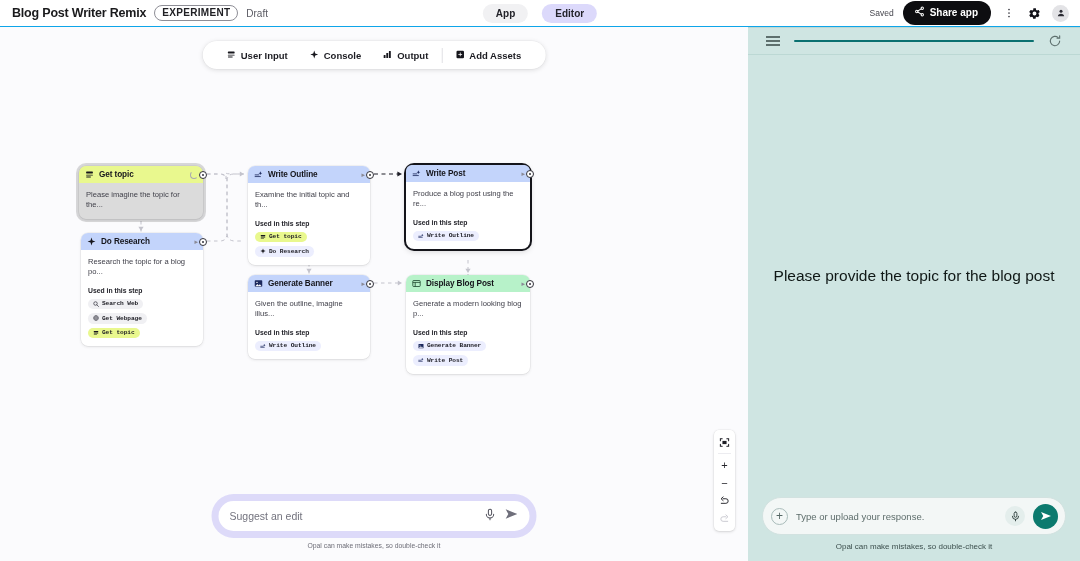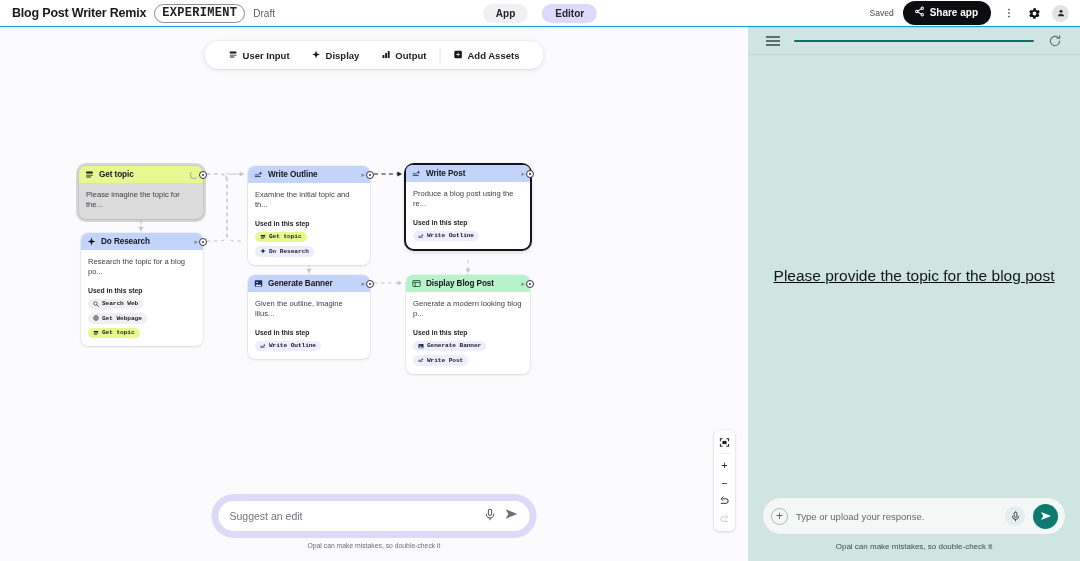--- a/index.html
+++ b/index.html
@@ -15,22 +15,22 @@
     position: absolute; top: 0; left: 0; width: 1080px; height: 27px;
     background: #ffffff;
     display: flex; align-items: center;
     border-bottom: 1px solid #0ea5e9;
     z-index: 40;
   }
   .tb-left { display: flex; align-items: center; gap: 8px; padding-left: 12px; }
   .app-title { font-size: 12.5px; font-weight: 700; color: #1a1a1c; letter-spacing: -0.2px; }
   .exp-badge {
     border: 1px solid #8e8e96; border-radius: 10px;
-    padding: 1px 7px 2px; font-size: 12px; font-weight: 600;
-    letter-spacing: 0.3px; color: #202024; font-family: Liberation Mono, monospace;
+    padding: 1px 7px 2px; font-size: 10px; font-weight: 600;
+    letter-spacing: 0.3px; color: #202024;
   }
   .draft-label { font-size: 10px; color: #5a5a62; font-weight: 400; }
 
   .tb-center {
     position: absolute; left: 50%; transform: translateX(-50%);
     display: flex; align-items: center; gap: 14px;
   }
   .seg-btn {
     font-size: 10px; font-weight: 600; color: #23232a;
     padding: 4px 13px; border-radius: 11px; border: none;
@@ -191,21 +191,20 @@
   }
   .burger { display: flex; flex-direction: column; gap: 2.5px; cursor: pointer; }
   .burger span { display: block; width: 14px; height: 1.4px; background: #5d6f6d; }
   .progress-track { flex: 1; height: 2.2px; display: flex; align-items: center; }
   .progress-bar { width: 100%; height: 2.2px; background: #0a7070; border-radius: 2px; }
   .refresh-ico { cursor: pointer; color: #5d6f6d; display: flex; }
 
   .rp-body {
     flex: 1; display: flex; align-items: center; justify-content: center;
     padding: 0 20px;
-    text-decoration: underline;
   }
   .rp-prompt {
     font-size: 15.5px; color: #101816; text-align: center; line-height: 1.35;
   }
   .rp-footer { padding: 0 14px 10px; }
   .resp-box {
     background: #f3f7f6; border: 1px solid #d2e2e0; border-radius: 22px;
     height: 38px; display: flex; align-items: center; padding: 0 7px 0 8px; gap: 8px;
   }
   .plus-circle {
@@ -286,21 +285,21 @@
         </svg>
       </span>
       <span>User Input</span>
     </div>
     <div class="ft-item">
       <span>
         <svg width="9" height="9" viewBox="0 0 24 24" fill="#16161c">
           <path d="M12 1.5l2.6 7.9 7.9 2.6-7.9 2.6-2.6 7.9-2.6-7.9L1.5 12l7.9-2.6z"></path>
         </svg>
       </span>
-      <span>Display</span>
+      <span>Console</span>
     </div>
     <div class="ft-item">
       <span>
         <svg width="9" height="9" viewBox="0 0 24 24" fill="#16161c">
           <rect x="2.5" y="13" width="5" height="8.5" rx="1"></rect>
           <rect x="9.5" y="8" width="5" height="13.5" rx="1"></rect>
           <rect x="16.5" y="2.5" width="5" height="19" rx="1"></rect>
         </svg>
       </span>
       <span>Output</span>

